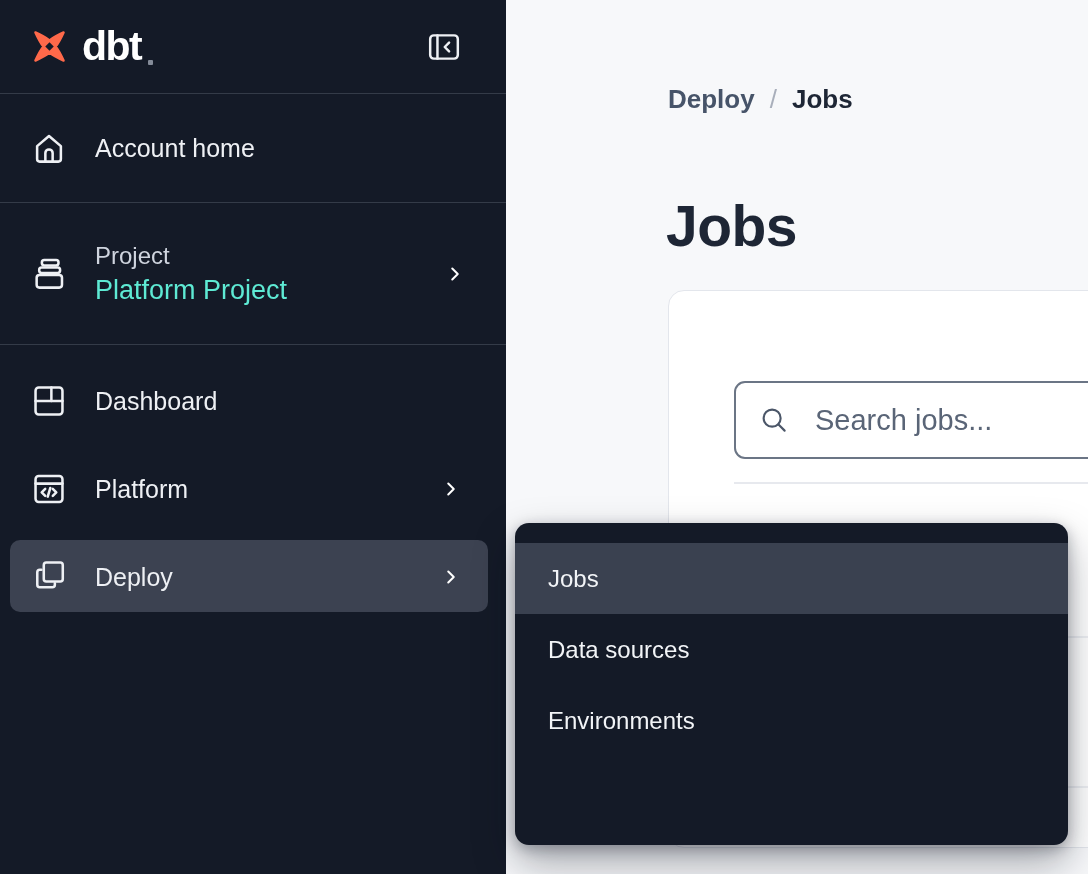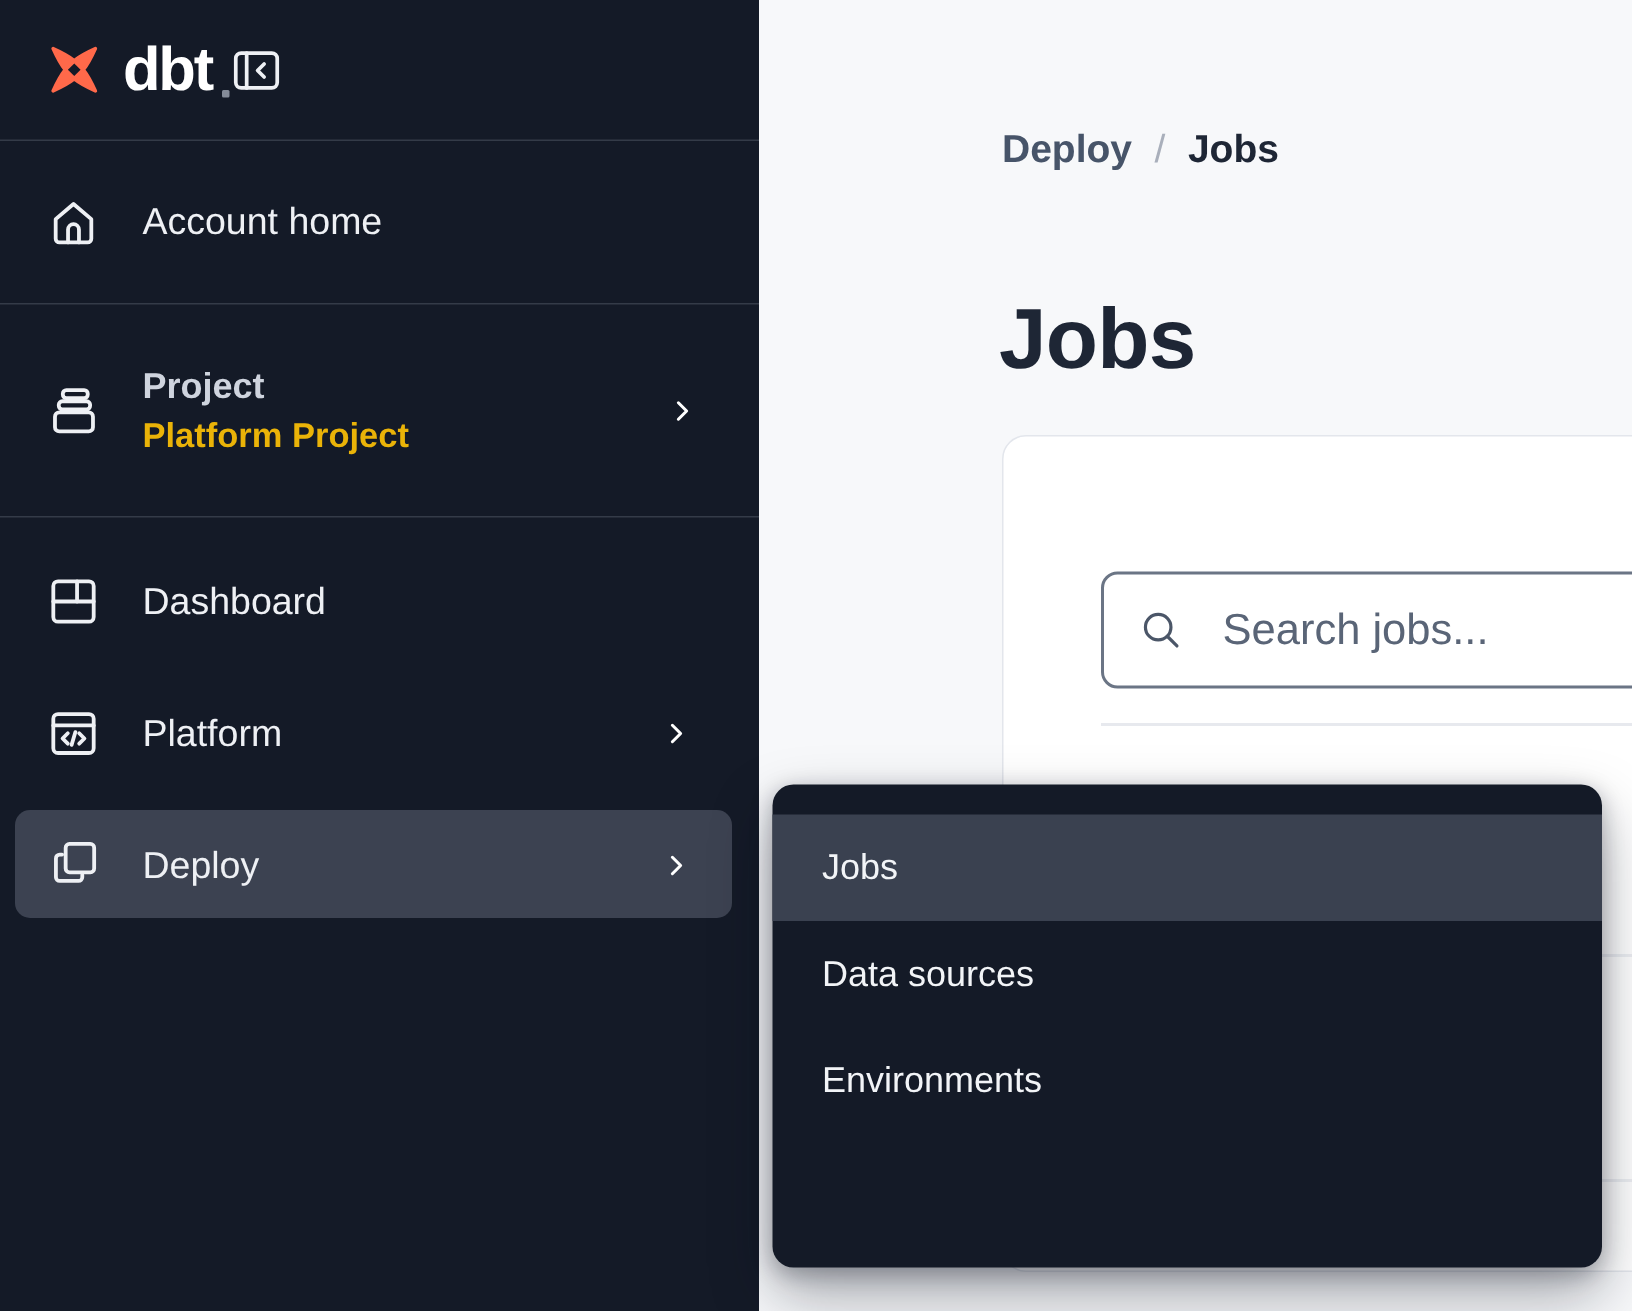--- a/index.html
+++ b/index.html
@@ -9,40 +9,40 @@
     background:#f7f8fa;
   }
   .stage{position:absolute;inset:0;width:1088px;height:874px;}
 
   
   .sidebar{
     position:absolute;left:0;top:0;bottom:0;width:506px;
     background:#141a27;color:#eef0f4;z-index:2;
   }
   .sb-header{
-    height:94px;display:flex;align-items:center;justify-content:flex-start;
+    height:94px;display:flex;align-items:center;justify-content:space-between;
     padding:0 44px 0 26px;border-bottom:1px solid #343b48;box-sizing:border-box;
   }
   .logo{display:flex;align-items:center;gap:9px;cursor:pointer;}
   .logo-mark{width:47px;height:47px;display:block;}
   .logo-text{font-size:41px;font-weight:800;color:#ffffff;letter-spacing:-1.5px;line-height:1;}
   .logo-dot{width:5px;height:5px;background:#98a0ad;border-radius:1px;align-self:flex-end;margin:0 0 5px -2px;opacity:.85;}
   .collapse-btn{background:none;border:none;padding:0;cursor:pointer;display:flex;}
   .collapse-btn svg{width:36px;height:32px;}
 
   .sb-row{display:flex;align-items:center;padding:0 40px 0 30px;box-sizing:border-box;}
   .sb-row .nav-icon{width:38px;height:38px;flex:none;margin-right:27px;}
   .sb-label{font-size:25px;font-weight:400;color:#eef0f4;}
   .chev{margin-left:auto;width:22px;height:22px;flex:none;}
 
   .sb-account{height:109px;border-bottom:1px solid #343b48;cursor:pointer;}
   .sb-project{height:142px;border-bottom:1px solid #343b48;cursor:pointer;}
   .sb-project .proj-text{display:flex;flex-direction:column;gap:5px;}
-  .proj-eyebrow{font-size:24px;font-weight:700;color:#cfd4de;}
-  .proj-name{font-size:23px;font-weight:700;color:#eab308;}
+  .proj-eyebrow{font-size:24px;font-weight:400;color:#cfd4de;}
+  .proj-name{font-size:27px;font-weight:400;color:#5eead4;}
 
   .nav-group{padding-top:12px;}
   .nav-item{height:88px;position:relative;display:flex;align-items:center;
             padding:0 44px 0 30px;box-sizing:border-box;cursor:pointer;}
   .nav-item > *{position:relative;z-index:1;}
   .nav-item .nav-icon{width:38px;height:38px;flex:none;margin-right:27px;}
   .nav-item.active::before{
     content:"";position:absolute;left:10px;right:18px;top:7px;bottom:9px;
     background:#3c4251;border-radius:10px;z-index:0;
   }

